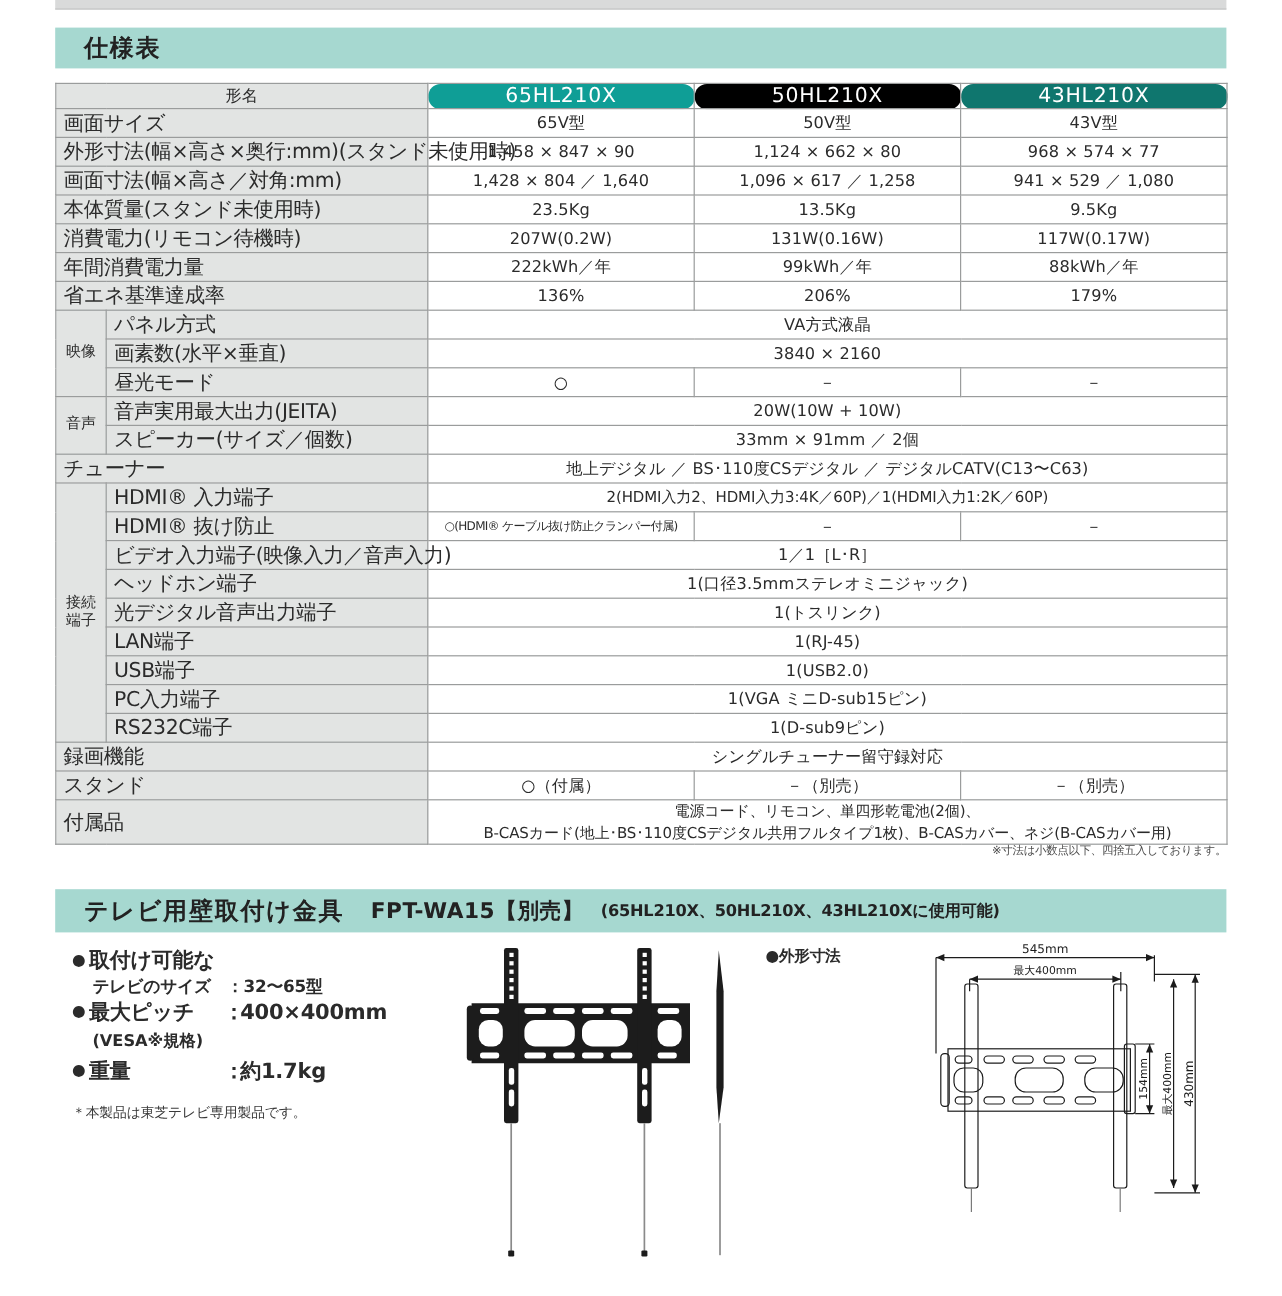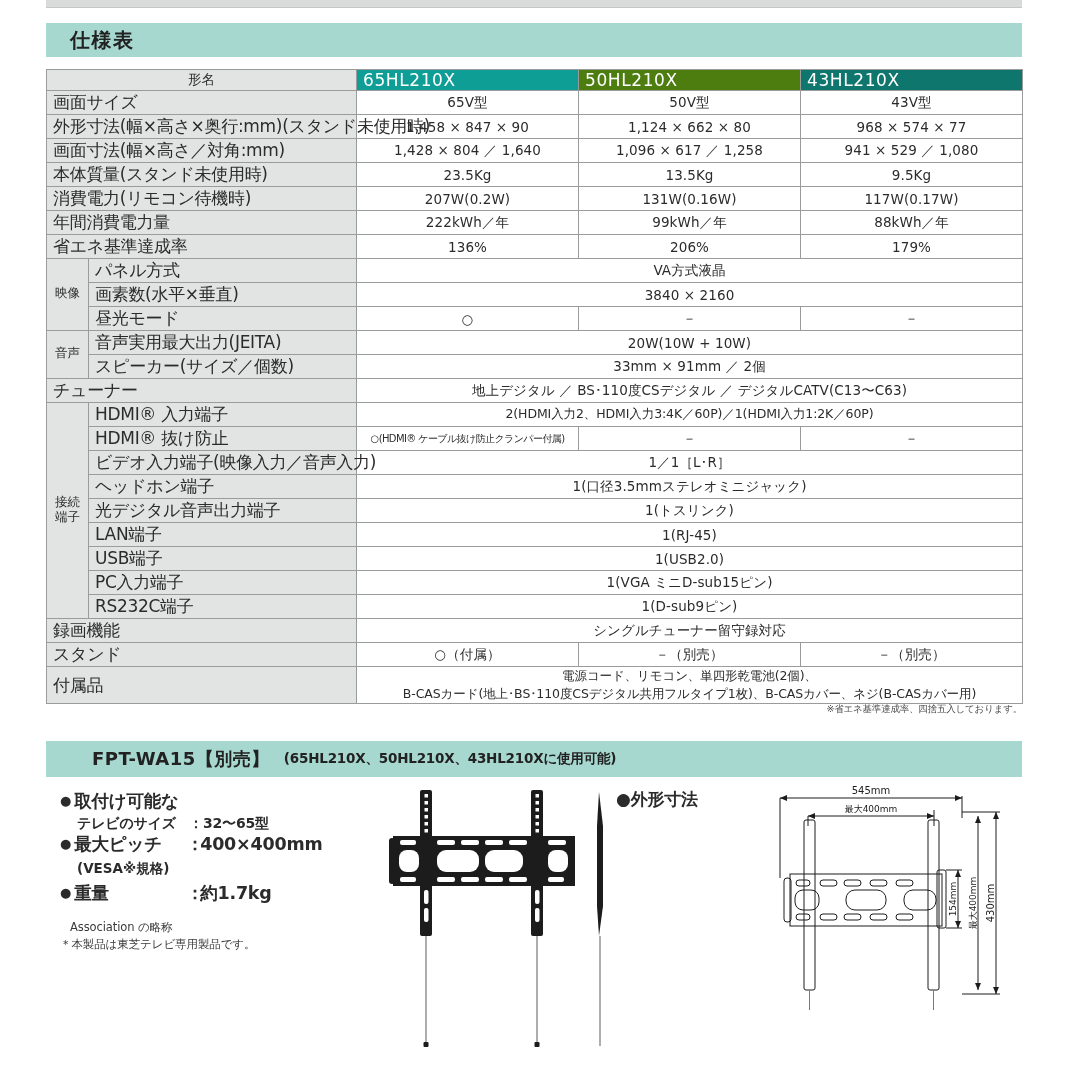--- a/index.html
+++ b/index.html
@@ -107,28 +107,30 @@
   .val {
     background: #ffffff;
     text-align: center;
     font-size: 13.5px;
     letter-spacing: 0.1px;
   }
   .val-sm { font-size: 10px; letter-spacing: -0.6px; }
   .val-md { font-size: 12.5px; letter-spacing: -0.1px; }
   .hdr {
     color: #ffffff;
+    text-align: center;
     font-size: 17px;
     font-weight: bold;
     letter-spacing: .6px;
     height: 26px;
     border-color: #9a9c9c;
+    border-radius: 10px;
   }
   .hdr1 { background: #0f9e96; }
-  .hdr2 { background: #4d7c0f; }
+  .hdr2 { background: #000000; }
   .hdr3 { background: #0f766e; }
   .tall { height: 40px; }
   .acc-line { display:block; line-height: 1.45; }
 
   .foot-note {
     position: absolute;
     left: 46px;
     top: 703px;
     width: 976px;
     text-align: right;
@@ -186,23 +188,23 @@
 
   .mount-img {
     position: absolute;
     left: 385px;
     top: 786px;
     width: 240px;
     height: 280px;
   }
   .dim-title {
     position: absolute;
-    left: 616px;
+    left: 638px;
     top: 788px;
-    font-size: 17px;
+    font-size: 13px;
     font-weight: bold;
     letter-spacing: -0.2px;
   }
   .dim-img {
     position: absolute;
     left: 748px;
     top: 782px;
     width: 278px;
     height: 230px;
   }
@@ -364,23 +366,24 @@
         <td class="lbl tall" colspan="2">付属品</td>
         <td class="val val-md tall" colspan="3">
           <span class="acc-line">電源コード、リモコン、単四形乾電池(2個)、</span>
           <span class="acc-line">B-CASカード(地上･BS･110度CSデジタル共用フルタイプ1枚)、B-CASカバー、ネジ(B-CASカバー用)</span>
         </td>
       </tr>
     </tbody>
   </table>
 </div>
 
-<div class="foot-note">※省エネ基準達成率、四捨五入しております。</div>
+<div class="foot-note">※寸法は小数点以下、四捨五入しております。</div>
 
 <div class="section-bar" id="bar-mount">
+  <span class="bar-title">テレビ用壁取付け金具</span>
   <span class="bar-sub">FPT-WA15【別売】</span>
   <span class="bar-note">(65HL210X、50HL210X、43HL210Xに使用可能)</span>
 </div>
 
 <div class="mount-left">
 
   <div class="bullet-row">
     <span class="bullet-dot">●</span>
     <span class="bullet-body">
       <span>取付け可能な</span>
@@ -405,21 +408,20 @@
   <div class="bullet-row" style="margin-top:4px;">
     <span class="bullet-dot">●</span>
     <span class="bullet-body kv">
       <span class="k">重量</span>
       <span class="sep">：</span>
       <span>約1.7kg</span>
     </span>
   </div>
 
   <div class="notes">
-    <div class="indent">Association の略称</div>
     <div>＊本製品は東芝テレビ専用製品です。</div>
   </div>
 </div>
 
 <svg class="mount-img" viewBox="0 0 240 280">
   <g fill="#1c1c1c">
 
     <path d="M8 50 h182 v50 h-182 z"></path>
 
     <rect x="4" y="52" width="6" height="46" rx="3" fill="#1c1c1c"></rect>

